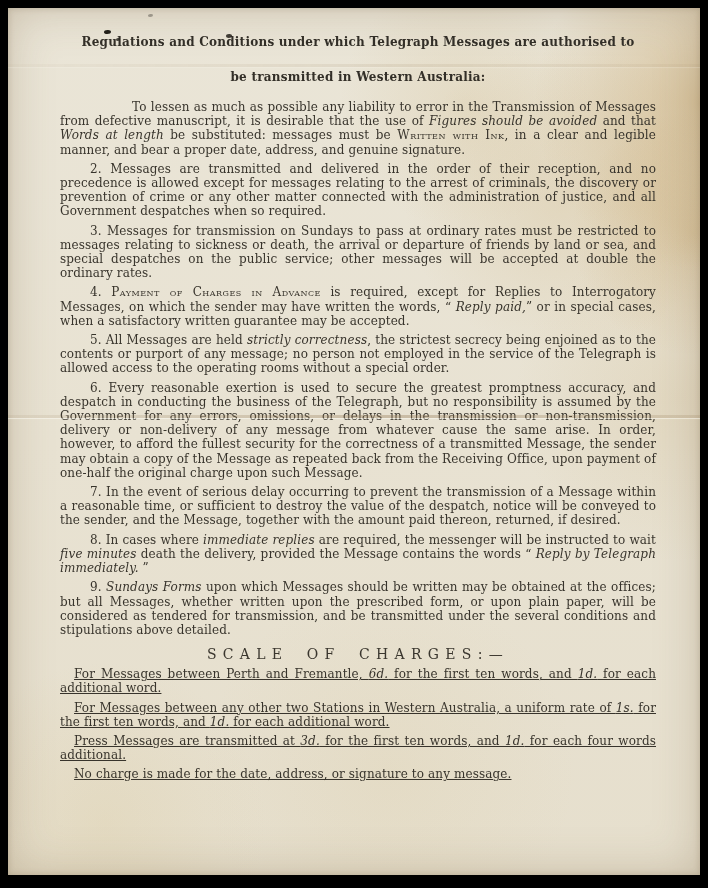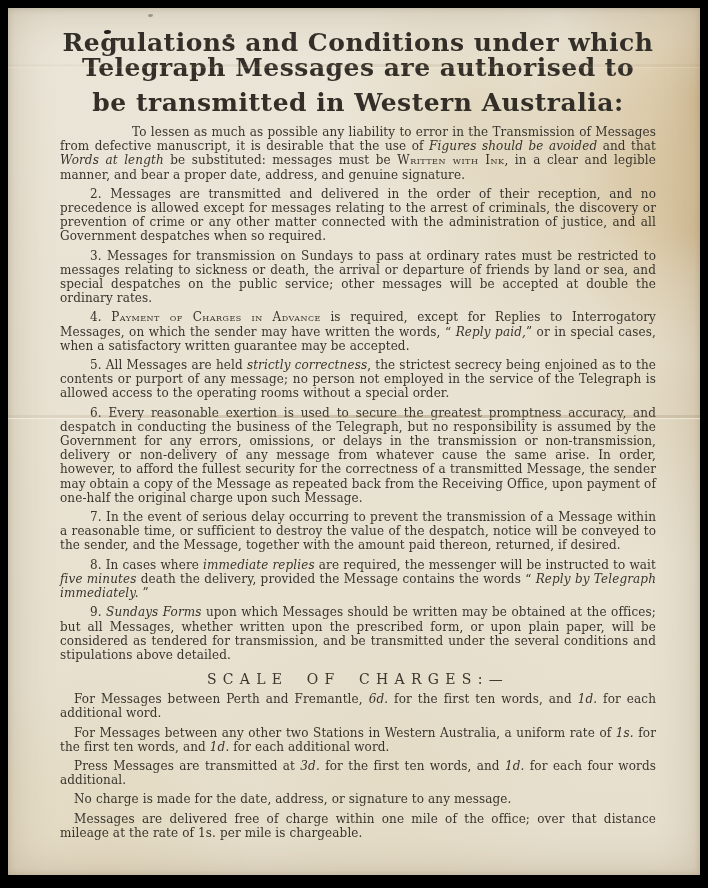--- a/index.html
+++ b/index.html
@@ -31,38 +31,38 @@
   }
   .crease {
     position: absolute; left: 0; width: 100%; height: 3px;
     background: linear-gradient(90deg, rgba(150,124,88,.10), rgba(150,124,88,.38) 55%, rgba(150,124,88,.20));
     box-shadow: 0 1px 1px rgba(255,255,250,.5);
     pointer-events: none;
   }
   .speck { position: absolute; background: #221f19; border-radius: 50% 40% 55% 45%; }
   .title {
     text-align: center;
-    font-size: 25px;
+    font-size: 12px;
     font-weight: bold;
     line-height: 25px;
     letter-spacing: .02em;
     margin: 10px 0 10px 0;
     color: #332f28;
   }
   .title .t2 { display: block; margin-top: 10px; }
   .para {
     font-size: 12px;
     line-height: 14.2px;
     text-align: justify;
     margin: 5px 0 0 0;
     text-indent: 30px;
     letter-spacing: .01em;
   }
   .indent-wide  { text-indent: 72px; }
-  .indent-small { text-indent: 14px; }
+  .indent-small { text-indent: 14px; text-decoration: underline; }
   .it { font-style: italic; }
   .sc { font-variant: small-caps; letter-spacing: .04em; }
   .scale-heading {
     text-align: center;
     font-size: 14px;
     letter-spacing: .45em;
     word-spacing: .55em;
     margin: 9px 0 3px 0;
     color: #3a362e;
   }
@@ -94,19 +94,18 @@
       <p class="para"><span>9.  </span><span class="it">Sundays Forms</span><span> upon which Messages should be written may be obtained at the offices; but all Messages, whether written upon the prescribed form, or upon plain paper, will be considered as tendered for transmission, and be transmitted under the several conditions and stipulations above detailed.</span></p>
     </div>
 
   <div class="scale-heading">SCALE OF CHARGES:—</div>
 
   <div id="scale">
       <p class="para indent-small"><span>For Messages between Perth and Fremantle, </span><span class="it">6d.</span><span> for the first ten words, and </span><span class="it">1d.</span><span> for each additional word.</span></p>
       <p class="para indent-small"><span>For Messages between any other two Stations in Western Australia, a uniform rate of </span><span class="it">1s.</span><span> for the first ten words, and </span><span class="it">1d.</span><span> for each additional word.</span></p>
       <p class="para indent-small"><span>Press Messages are transmitted at </span><span class="it">3d.</span><span> for the first ten words, and </span><span class="it">1d.</span><span> for each four words additional.</span></p>
       <p class="para indent-small"><span>No charge is made for the date, address, or signature to any message.</span></p>
-      <p class="para indent-small"><span>Messages are delivered free of charge within one mile of the office; over that distance mileage at the rate of 1s. per mile is chargeable.</span></p>
     </div>
 
   <div class="crease" style="top: 407px;"></div>
   <div class="crease" style="top: 56px; opacity:.35;"></div>
 
 </div>
 
 </body></html>

